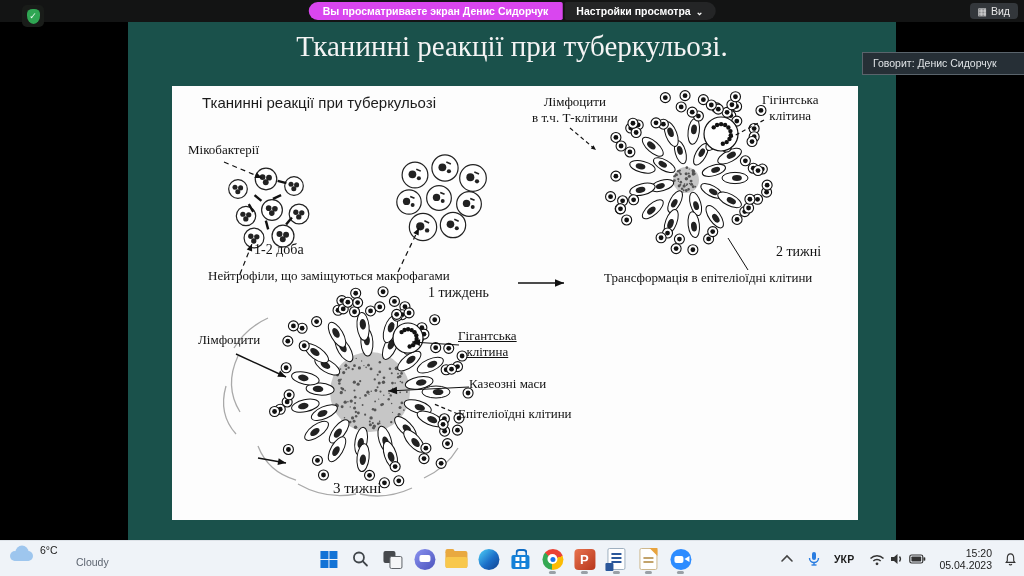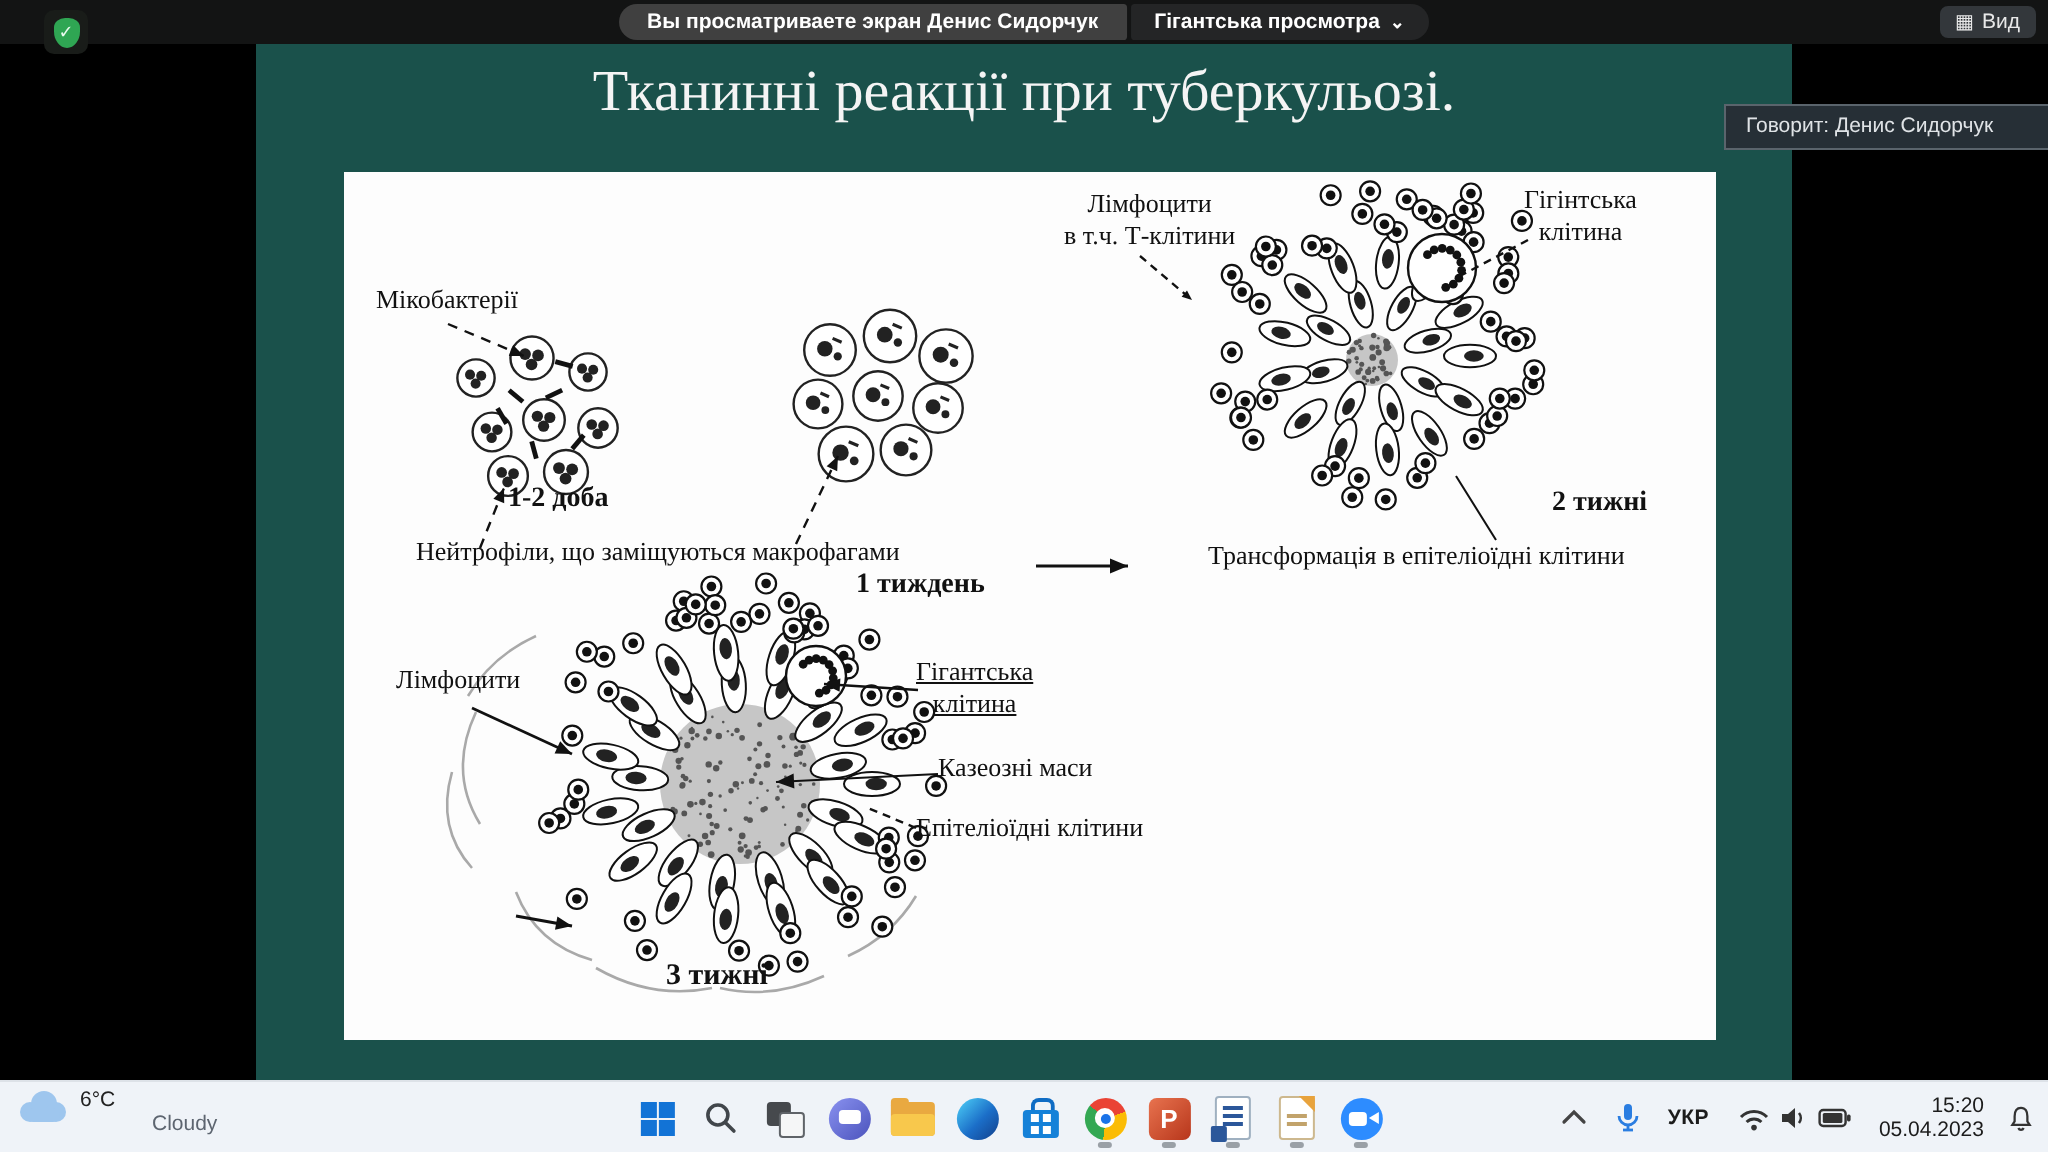--- a/index.html
+++ b/index.html
@@ -1,42 +1,42 @@
 <!DOCTYPE html>
 <html><head>
 <meta charset="utf-8">
 <style>
   html,body{margin:0;padding:0;background:#000;}
   #screen{position:relative;width:1024px;height:576px;overflow:hidden;background:#000;font-family:"Liberation Sans",sans-serif;}
 
   
   #topstrip{position:absolute;left:0;top:0;width:1024px;height:22px;background:#131414;}
   #banner-wrap{position:absolute;top:2px;left:50%;transform:translateX(-50%);height:18px;display:flex;gap:2px;}
-  #banner-green{background:#404040;color:#fff;font-size:10.5px;font-weight:bold;line-height:18px;padding:0 14px;border-radius:10px 2px 2px 10px;white-space:nowrap;}
+  #banner-green{background:#d946ef;color:#fff;font-size:10.5px;font-weight:bold;line-height:18px;padding:0 14px;border-radius:10px 2px 2px 10px;white-space:nowrap;}
   #banner-settings{background:#242526;color:#fff;font-size:10.5px;font-weight:bold;line-height:18px;padding:0 12px;border-radius:2px 10px 10px 2px;white-space:nowrap;cursor:pointer;}
   #banner-settings .caret{margin-left:5px;font-size:9px;}
   #view-btn{position:absolute;right:6px;top:3px;height:16px;background:#33373b;border-radius:4px;color:#e8e8e8;font-size:10.5px;line-height:16px;padding:0 8px;cursor:pointer;white-space:nowrap;}
   #view-btn .g{margin-right:4px;font-size:10px;}
 
   #shield-box{position:absolute;left:22px;top:5px;width:22px;height:22px;background:#191c19;border-radius:5px;display:flex;align-items:center;justify-content:center;z-index:5;}
   #shield{width:13px;height:15px;background:#2fa653;border-radius:6px 6px 7px 7px / 5px 5px 9px 9px;display:flex;align-items:center;justify-content:center;color:#eafbef;font-size:9px;line-height:1;}
 
   
   #left-bar{position:absolute;left:0;top:22px;width:128px;height:518px;background:#000;}
   #right-bar{position:absolute;left:896px;top:22px;width:128px;height:518px;background:#000;}
   #share{position:absolute;left:128px;top:22px;width:768px;height:518px;background:#1a514b;}
   #main-heading{position:absolute;left:0;top:8px;width:768px;text-align:center;color:#f4f4f4;font-family:"Liberation Serif",serif;font-size:29px;white-space:nowrap;}
 
   #speaking-box{position:absolute;left:862px;top:52px;width:161px;height:21px;background:#262f36;border:1px solid #5a646c;color:#dfe3e6;font-size:10.5px;line-height:21px;padding-left:10px;z-index:6;white-space:nowrap;overflow:hidden;}
 
   
   #slide{position:absolute;left:172px;top:86px;width:686px;height:434px;background:#fdfdfd;}
   #diagram{position:absolute;left:0;top:0;}
   .slab{position:absolute;font-family:"Liberation Serif",serif;font-size:13px;color:#111;white-space:nowrap;line-height:16px;text-align:center;}
-  .sbold{font-weight:bold;font-size:14px;}
+  .sbold{font-weight:normal;font-size:14px;}
   #l-title{position:absolute;left:30px;top:8px;font-family:"Liberation Sans",sans-serif;font-size:15px;color:#1c1c1c;white-space:nowrap;}
   #l-3w{font-size:15px;}
 
   
   #taskbar{position:absolute;left:0;top:540px;width:1024px;height:36px;background:#eff3f8;border-top:1px solid #dde2e8;box-sizing:border-box;}
   #weather{position:absolute;left:8px;top:3px;height:30px;display:flex;align-items:flex-start;gap:6px;cursor:pointer;}
   #weather .wtxt{font-size:10.5px;line-height:12px;color:#222;}
   #weather .cond{color:#5d6570;margin-left:36px;}
 
   #center-icons{position:absolute;left:50%;top:3px;transform:translateX(-52%);display:flex;gap:6px;}
@@ -82,21 +82,21 @@
   #clock{text-align:right;font-size:10.5px;line-height:12.5px;color:#1c1c1c;cursor:pointer;}
 </style>
 </head>
 <body>
 
 <div id="screen">
 
   <div id="topstrip">
     <div id="banner-wrap">
       <div id="banner-green">Вы просматриваете экран Денис Сидорчук</div>
-      <div id="banner-settings"><span>Гігантська просмотра</span><span class="caret">⌄</span></div>
+      <div id="banner-settings"><span>Настройки просмотра</span><span class="caret">⌄</span></div>
     </div>
     <div id="view-btn"><span class="g">▦</span><span>Вид</span></div>
   </div>
 
   <div id="shield-box">
     <div id="shield">✓</div>
   </div>
 
   <div id="left-bar"></div>
   <div id="right-bar"></div>
@@ -795,20 +795,21 @@
         <line x1="64" y1="268" x2="114" y2="291" stroke="#111" stroke-width="1.4" fill="none"></line>
         <polygon points="114.0,291.0 105.3,290.7 108.1,284.6" fill="#111"></polygon>
         <line x1="287" y1="259" x2="240" y2="256" stroke="#111" stroke-width="1.2" fill="none"></line>
         <polygon points="240.0,256.0 248.2,253.2 247.8,259.9" fill="#111"></polygon>
         <line x1="297" y1="301" x2="216" y2="305" stroke="#111" stroke-width="1.1" fill="none"></line>
         <polygon points="216.0,305.0 224.8,300.8 225.2,308.3" fill="#111"></polygon>
         <line x1="286" y1="328" x2="262" y2="318" stroke="#111" stroke-width="1.2" fill="none" stroke-dasharray="4 3"></line>
         <line x1="86" y1="372" x2="114" y2="377" stroke="#111" stroke-width="1.4" fill="none"></line>
         <polygon points="114.0,377.0 105.5,378.9 106.7,372.3" fill="#111"></polygon>
       </svg>
+    <div id="l-title">Тканинні реакції при туберкульозі</div>
     <div class="slab" style="left:16px;top:56px;">Мікобактерії</div>
     <div class="slab sbold" style="left:82px;top:156px;">1-2 доба</div>
     <div class="slab sbold" style="left:256px;top:156px;margin-top:43px;">1 тиждень</div>
     <div class="slab" style="left:36px;top:182px;">Нейтрофіли, що заміщуються макрофагами</div>
     <div class="slab" style="left:360px;top:8px;">
       <div>Лімфоцити</div>
       <div>в т.ч. Т-клітини</div>
     </div>
     <div class="slab" style="left:590px;top:6px;">
       <div>Гігінтська</div>

